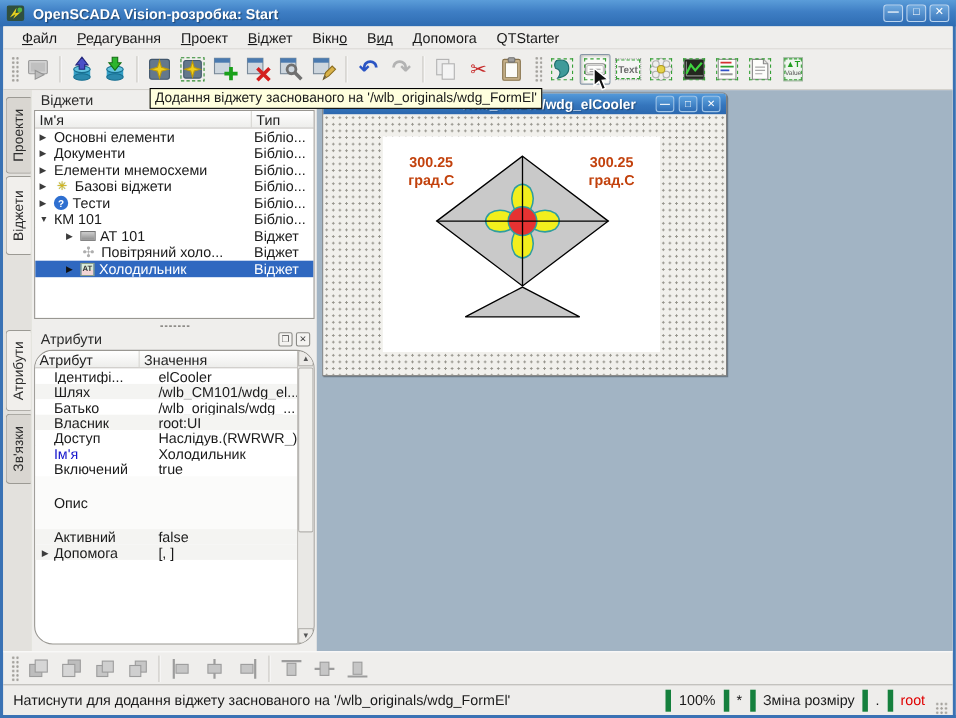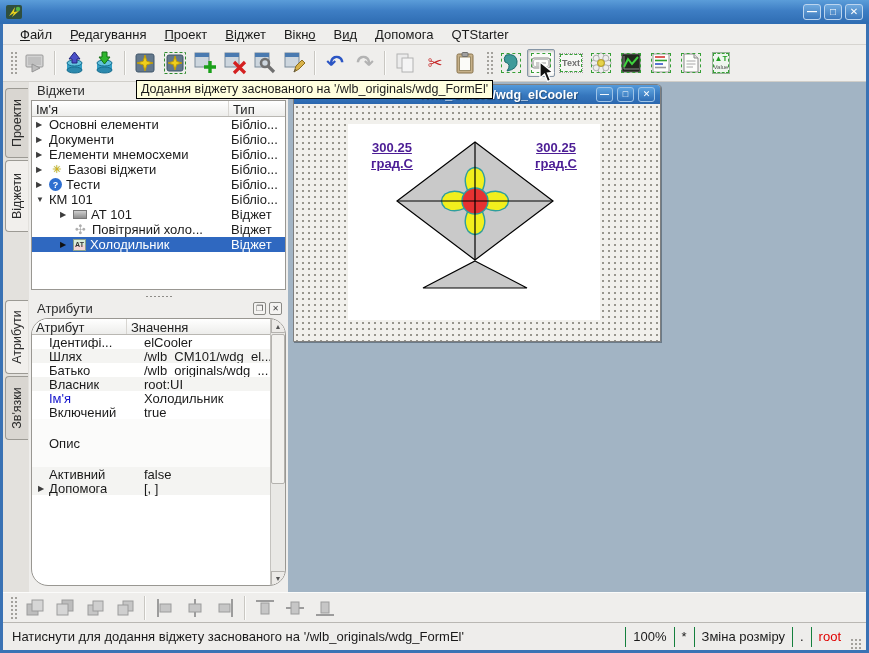--- a/index.html
+++ b/index.html
@@ -113,53 +113,54 @@
   .mdi-titlebar { position:relative; height:19px; border-radius:3px 3px 0 0;
     background:linear-gradient(180deg,#549ada 0%,#3576bd 55%,#2b67ae 100%); display:flex; align-items:center; }
   .mdi-title { position:absolute; right:82px; color:#fff; font-weight:bold; font-size:12.5px; white-space:nowrap; text-shadow:1px 1px 1px rgba(0,0,0,.35); }
   .mdi-btns { margin-left:auto; display:flex; gap:4px; padding-right:5px; }
   .mdi-btn { width:17px; height:15px; border:1px solid #9fc4e7; border-radius:3px;
     background:linear-gradient(180deg,#5da2de,#2e6db5); color:#fff; font-size:9px; font-weight:bold;
     display:flex; align-items:center; justify-content:center; line-height:1; }
   .mdi-client { position:absolute; left:0; top:19px; right:0; bottom:0; background-color:#f1f0ec;
     background-image:radial-gradient(#97958d 1px, transparent 1.2px); background-size:6px 6px; }
   .canvas { position:absolute; left:54px; top:20px; width:252px; height:196px; background:#fff; }
-  .temp { position:absolute; top:16px; width:72px; text-align:center; font-weight:bold; font-size:13px; line-height:16px; color:#4c1d95;text-decoration:underline; }
+  .temp { position:absolute; top:16px; width:72px; text-align:center; font-weight:bold; font-size:13px; line-height:16px; color:#c2410c; }
   .temp.left { left:8px; } .temp.right { right:8px; }
 
   
   .btoolbar { position:absolute; left:0; top:592px; width:863px; height:30px; background:#efeeec;
     border-top:1px solid #fbfbfa; display:flex; align-items:center; padding-left:4px; }
   .btbtn { width:28px; height:26px; margin:0 1px; display:flex; align-items:center; justify-content:center; }
 
   
   .statusbar { position:absolute; left:0; top:622px; width:863px; height:28px; background:#eeedeb;
     border-top:1px solid #b9b7b3; display:flex; align-items:center; padding:0 4px; }
   .sb-msg { flex:1; height:20px; display:flex; align-items:center; padding:0 5px; white-space:nowrap; overflow:hidden; }
-  .sb-field { height:20px; display:flex; align-items:center; padding:0 7px; border-left:1px solid #15803d; white-space:nowrap; }
+  .sb-field { height:20px; display:flex; align-items:center; padding:0 7px; border-left:5px solid #15803d; white-space:nowrap; }
   .sb-user { color:#e00000; }
   .sb-grip { width:12px; height:12px; margin-left:2px; align-self:flex-end;
     background-image:radial-gradient(#a3a19c 1px, transparent 1.2px); background-size:4px 4px; }
 
   
   .tooltip { position:absolute; left:133px; top:80px; z-index:50; background:#ffffde; border:1px solid #000;
     padding:1px 4px 2px 4px; font-size:12.5px; white-space:nowrap; }
   .cursor { position:absolute; left:536px; top:61px; z-index:60; }
 </style>
 </head>
 <body>
 
 <div class="window">
 
   <div class="titlebar">
     <svg class="logo" viewBox="0 0 17 16">
       <rect x="0" y="1" width="16" height="14" rx="2" fill="#2f4f3f"></rect>
       <polygon points="3,12 9,3 8,8 13,7 6,13 8,9" fill="#e8d21f"></polygon>
       <circle cx="12" cy="5" r="2.2" fill="#57b544"></circle>
     </svg>
+    <span class="title">OpenSCADA Vision-розробка: Start</span>
     <span class="winbtns">
       <span class="winbtn">—</span>
       <span class="winbtn">□</span>
       <span class="winbtn">✕</span>
     </span>
   </div>
 
   <div class="menubar">
 
       <span class="menu-item"><span></span><span class="u">Ф</span><span>айл</span></span>
@@ -479,20 +480,25 @@
               <span class="aname">Батько</span>
               <span class="avalue">/wlb_originals/wdg_...</span>
             </div>
 
             <div class="arow alt">
               <span class="aarrow none"></span>
               <span class="aname">Власник</span>
               <span class="avalue">root:UI</span>
             </div>
 
+            <div class="arow">
+              <span class="aarrow none"></span>
+              <span class="aname">Доступ</span>
+              <span class="avalue">Наслідув.(RWRWR_)</span>
+            </div>
 
 
             <div class="arow">
               <span class="aarrow none"></span>
               <span class="aname blue">Ім'я</span>
               <span class="avalue">Холодильник</span>
             </div>
 
             <div class="arow">
               <span class="aarrow none"></span>

